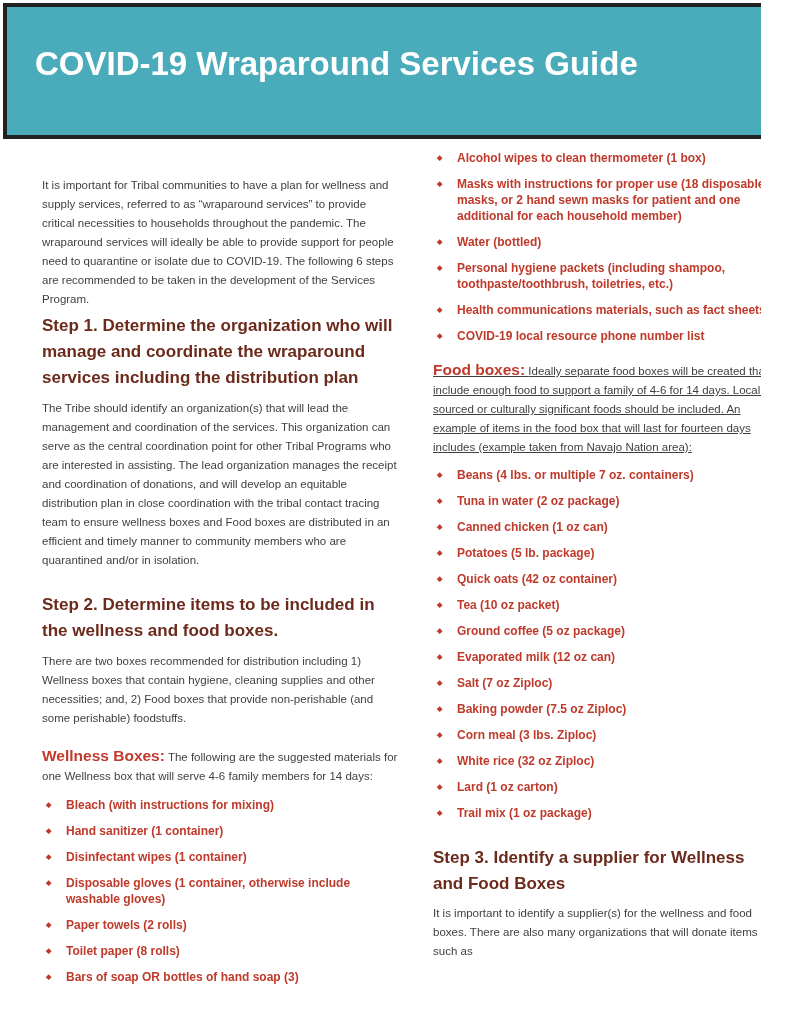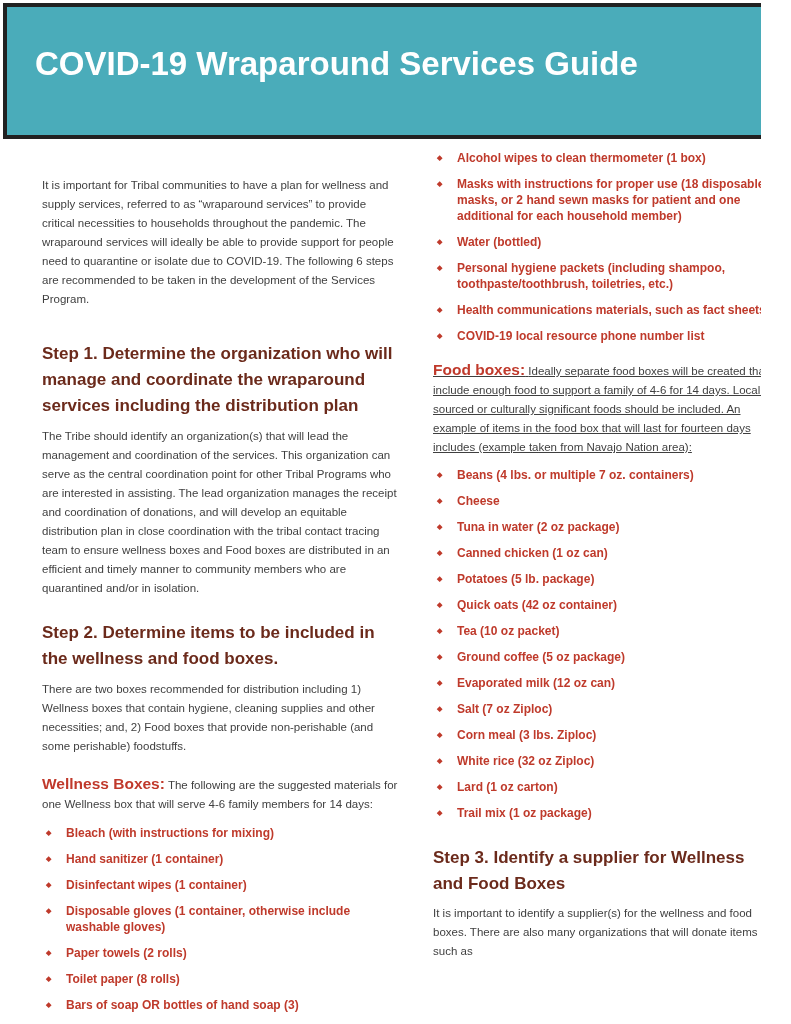--- a/index.html
+++ b/index.html
@@ -16,21 +16,21 @@
     position:absolute; left:28px; top:38px;
     font-size:33px; font-weight:bold; color:#ffffff; letter-spacing:0;
   }
   .col { position:absolute; font-size:11.5px; line-height:19px; }
   .col-left  { left:42px;  top:176px; width:357px; }
   .col-right { left:433px; top:150px; width:340px; }
   p.body { color:#3f3f3f; }
   h2.step {
     color:#6b2a1b; font-size:17px; line-height:26px; font-weight:bold;
   }
-  .col-left h2.step-1 { margin-top:32px; }
+  .col-left h2.step-1 { margin-top:4px; }
   .col-left .step-body { margin-top:8px; }
   .col-left h2.step-2 { margin-top:22px; }
   .runin { font-weight:bold; color:#c0392b; font-size:15.5px; }
   .lead-para { margin-top:18px; }
   ul.blist { list-style:none; margin-top:11px; }
   ul.blist li {
     display:flex; margin-bottom:10px; color:#bf3a2b; font-weight:bold;
     font-size:12px; line-height:16px;
   }
   ul.blist .blt {
@@ -126,24 +126,20 @@
 
     <p class="body food-para"><span class="runin">Food boxes:</span><span> </span><span>Ideally separate food boxes will be created that include enough food to support a family of 4-6 for 14 days. Locally sourced or culturally significant foods should be included. An example of items in the food box that will last for fourteen days includes (example taken from Navajo Nation area):</span></p>
 
     <ul class="blist food-list">
         <li>
           <span class="blt">◆</span>
           <span class="blt-text">Beans (4 lbs. or multiple 7 oz. containers)</span>
         </li>
         <li>
           <span class="blt">◆</span>
-          <span class="blt-text">Cheese</span>
-        </li>
-        <li>
-          <span class="blt">◆</span>
           <span class="blt-text">Tuna in water (2 oz package)</span>
         </li>
         <li>
           <span class="blt">◆</span>
           <span class="blt-text">Canned chicken (1 oz can)</span>
         </li>
         <li>
           <span class="blt">◆</span>
           <span class="blt-text">Potatoes (5 lb. package)</span>
         </li>
@@ -162,20 +158,24 @@
         <li>
           <span class="blt">◆</span>
           <span class="blt-text">Evaporated milk (12 oz can)</span>
         </li>
         <li>
           <span class="blt">◆</span>
           <span class="blt-text">Salt (7 oz Ziploc)</span>
         </li>
         <li>
           <span class="blt">◆</span>
+          <span class="blt-text">Baking powder (7.5 oz Ziploc)</span>
+        </li>
+        <li>
+          <span class="blt">◆</span>
           <span class="blt-text">Corn meal (3 lbs. Ziploc)</span>
         </li>
         <li>
           <span class="blt">◆</span>
           <span class="blt-text">White rice (32 oz Ziploc)</span>
         </li>
         <li>
           <span class="blt">◆</span>
           <span class="blt-text">Lard (1 oz carton)</span>
         </li>

